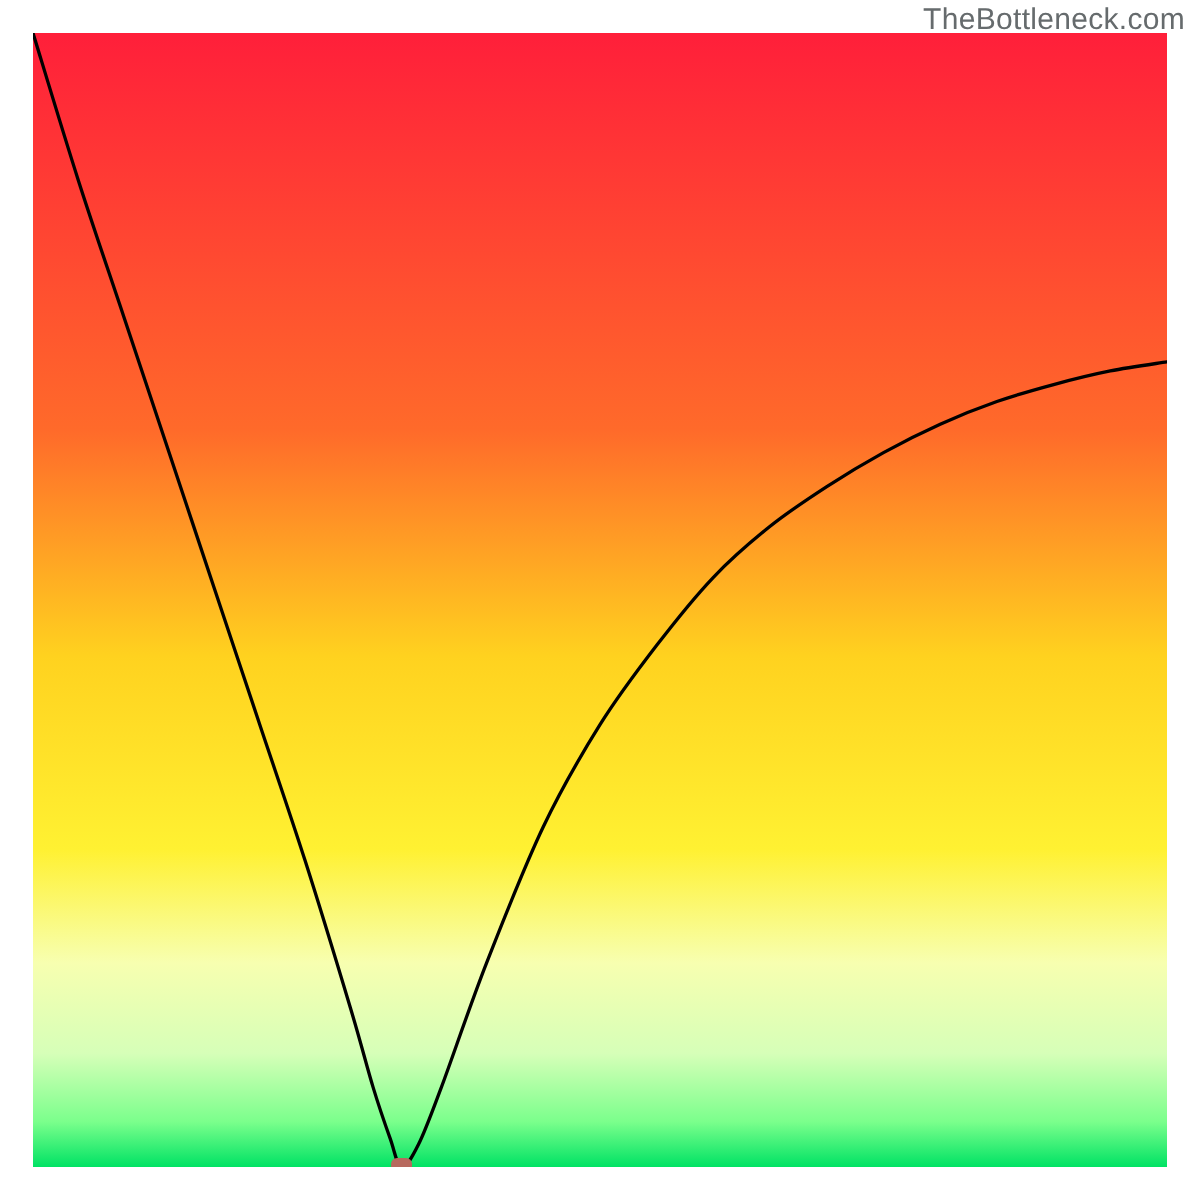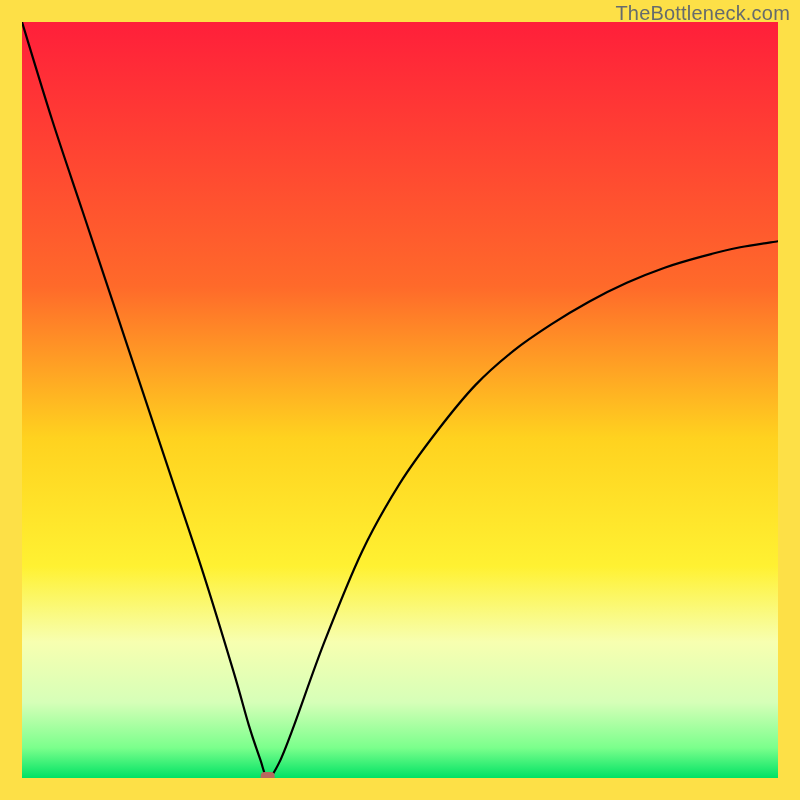--- a/index.html
+++ b/index.html
@@ -8,21 +8,21 @@
     width: 800px;
     height: 800px;
     background: #000;
     font-family: Arial, Helvetica, sans-serif;
     overflow: hidden;
   }
   .frame {
     position: relative;
     width: 800px;
     height: 800px;
-    background: #fde047;
+    background: #ffffff;
     text-decoration: underline;
   }
   .watermark {
     position: absolute;
     top: 2px;
     right: 10px;
     color: #666b6d;
     font-size: 20px;
     font-weight: 500;
     letter-spacing: 0.2px;

